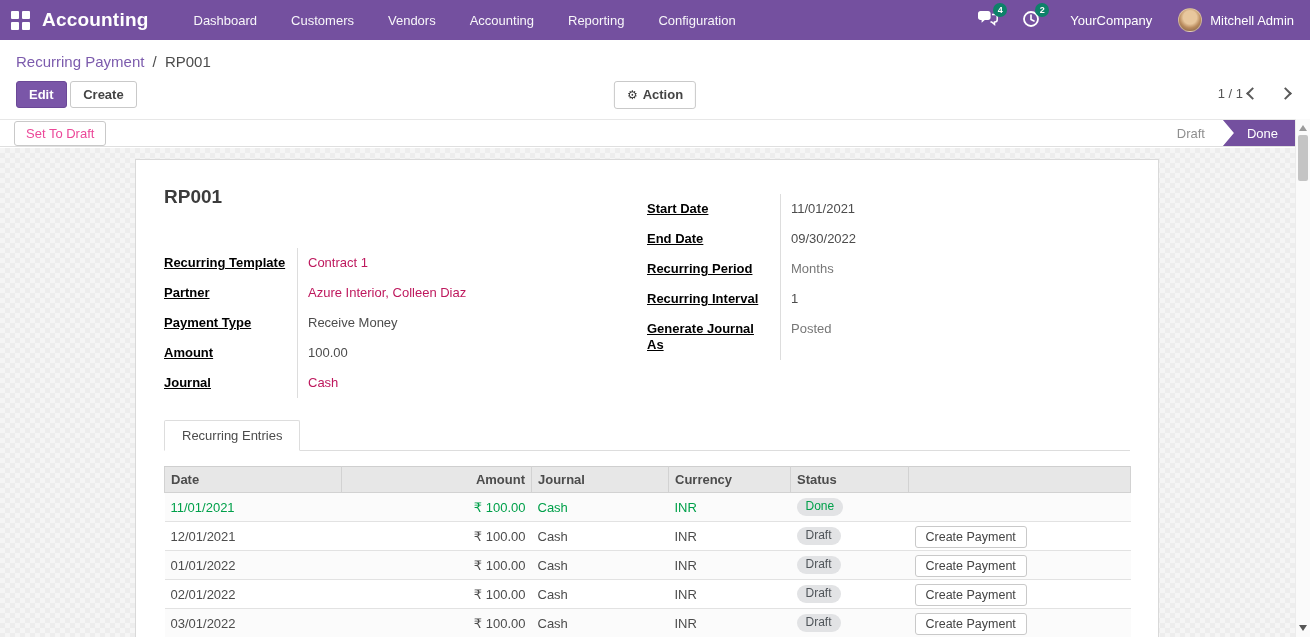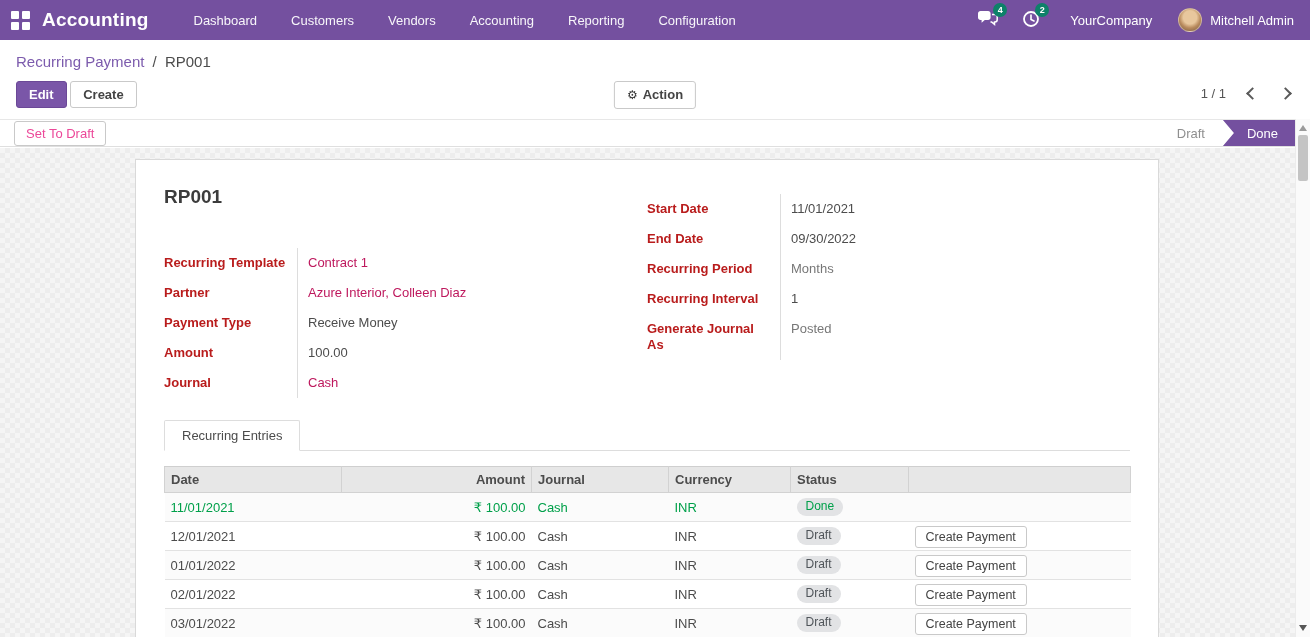--- a/index.html
+++ b/index.html
@@ -41,21 +41,21 @@
   .breadcrumb .bc-link { color:#7c5bad; cursor:pointer; }
   .breadcrumb .bc-sep { color:#4c4c4c; margin:0 4px; }
   .breadcrumb .bc-current { color:#4c4c4c; }
   .cp-buttons { position:relative; margin-top:7px; height:28px; }
   .btn { display:inline-block; font-size:13px; border-radius:3px; padding:5px 12px; cursor:pointer; line-height:15px;font-weight:bold; }
   .btn-primary { background:#7a56a8; border:1px solid #6b4897; color:#fff; }
   .btn-default { background:#fff; border:1px solid #c9c9c9; color:#444; }
   .btn-action { position:absolute; left:50%; top:0; transform:translateX(-50%); }
   .gear-glyph { font-size:12px; margin-right:5px; color:#333; }
   .pager { position:absolute; right:4px; top:5px; display:flex; align-items:center; color:#555; }
-  .pager-value { margin-right:22px; }
+  .pager-value { margin-right:5px; }
   .pager-chev { width:9px; height:9px; border-left:2px solid #5a5a5a; border-bottom:2px solid #5a5a5a; cursor:pointer; }
   .chev-left { transform:rotate(45deg); margin-right:24px; }
   .chev-right { transform:rotate(-135deg); }
 
   
   .statusbar {
     position:absolute; top:119px; left:0; width:1295px; height:28px; background:#fff;
     border-top:1px solid #e7e7e7; border-bottom:1px solid #dfdfdf;
     display:flex; align-items:center; padding-left:14px;
   }
@@ -78,21 +78,21 @@
   .sheet {
     position:absolute; left:135px; top:11px; width:1024px; height:500px;
     background:#fff; border:1px solid #d9d9d9; border-bottom:none; padding:24px 28px;
   }
   .sheet-title { font-size:19px; font-weight:700; color:#3c3c3c; margin-top:2px; }
 
   .form-groups { position:relative; margin-top:40px; }
   .fgroup { display:grid; grid-template-columns:133px 1fr; }
   .fgroup-left { width:480px; }
   .fgroup-right { position:absolute; left:483px; top:-54px; width:480px; }
-  .flabel { font-weight:700; color:#b91c1c; padding:7px 8px 7px 0; line-height:16px; }
+  .flabel { font-weight:700; color:#000000; padding:7px 8px 7px 0; line-height:16px;text-decoration:underline; }
   .fvalue { border-left:1px solid #ddd; padding:7px 0 7px 10px; line-height:16px; color:#4c4c4c; }
   .fvalue.link { color:#be185d; cursor:pointer;padding-left:10px; }
   .fvalue.muted { color:#777; }
 
   
   .notebook { margin-top:22px; }
   .nav-tabs { border-bottom:1px solid #ddd; display:flex; }
   .tab {
     background:#fff; border:1px solid #ddd; border-bottom:1px solid #fff;
     margin-bottom:-1px; padding:7px 17px; color:#4c4c4c; cursor:pointer; border-radius:2px 2px 0 0;

